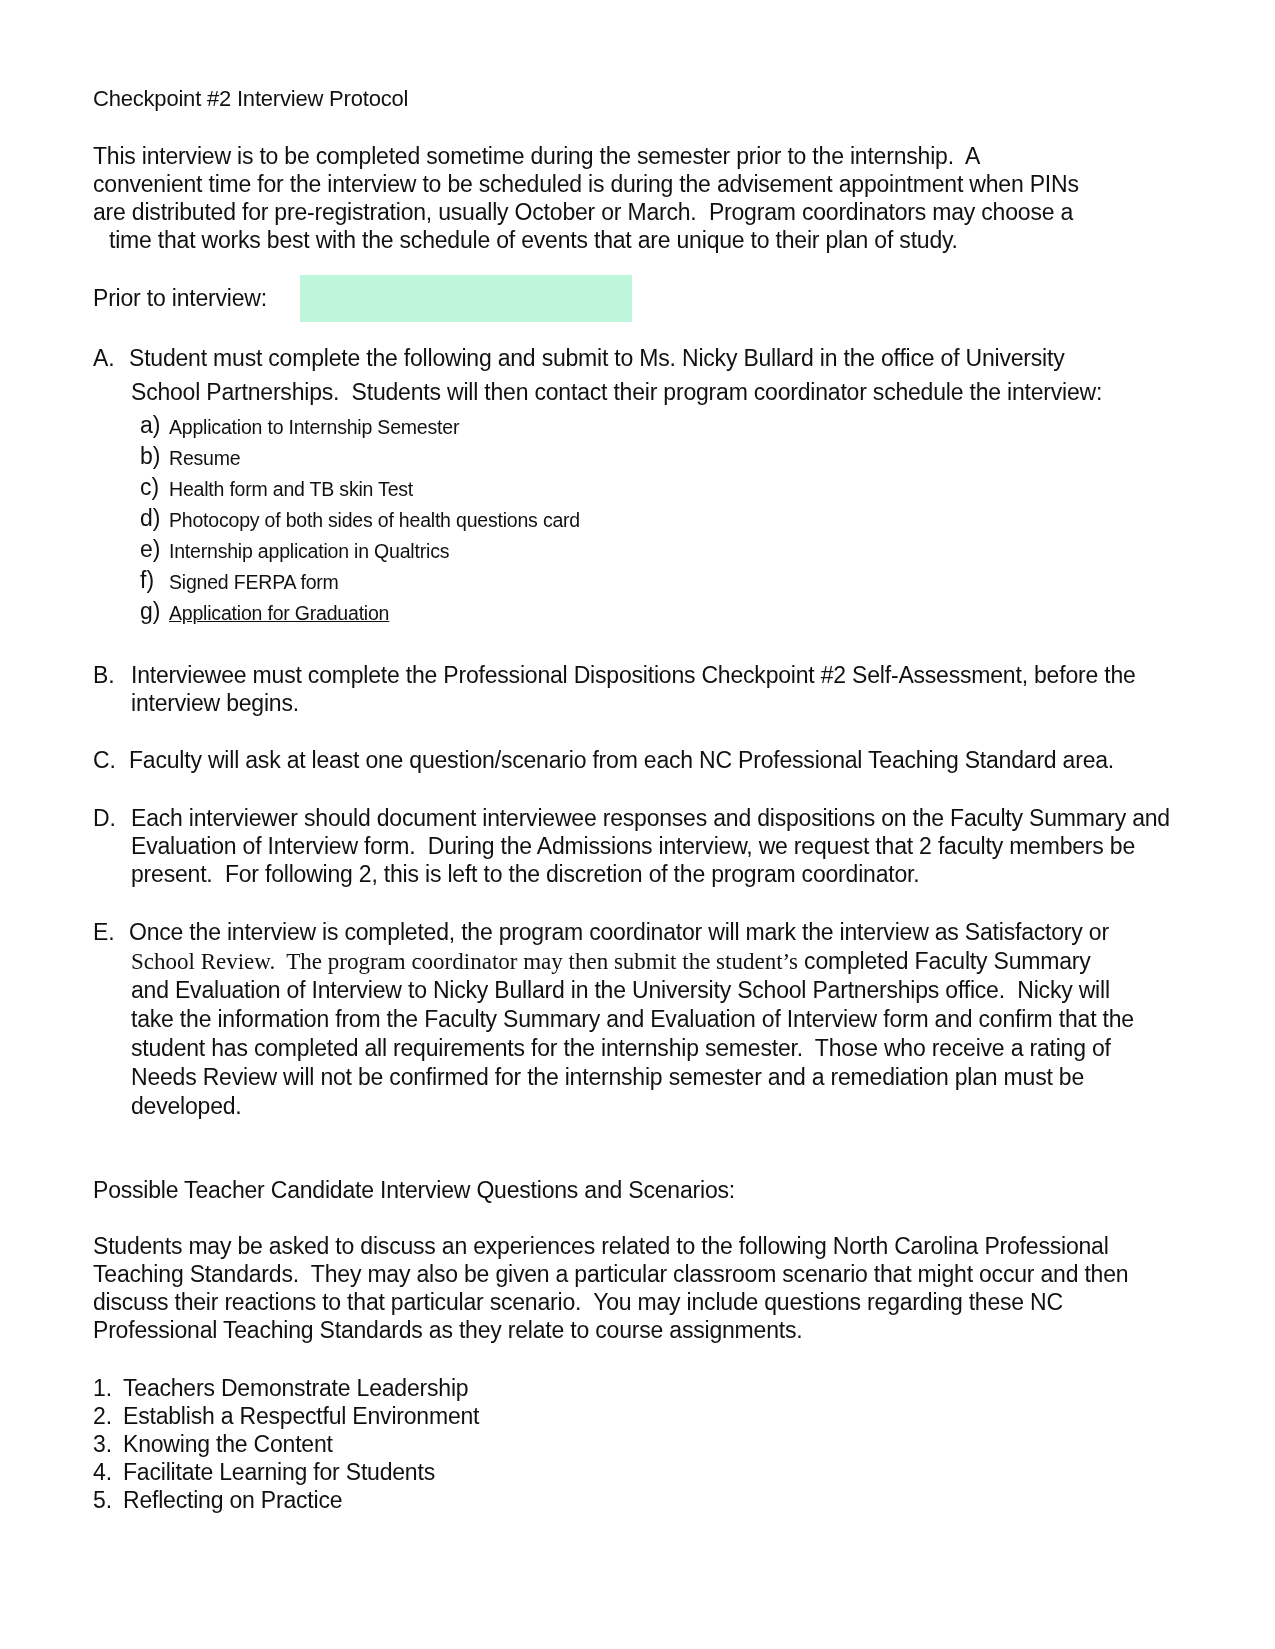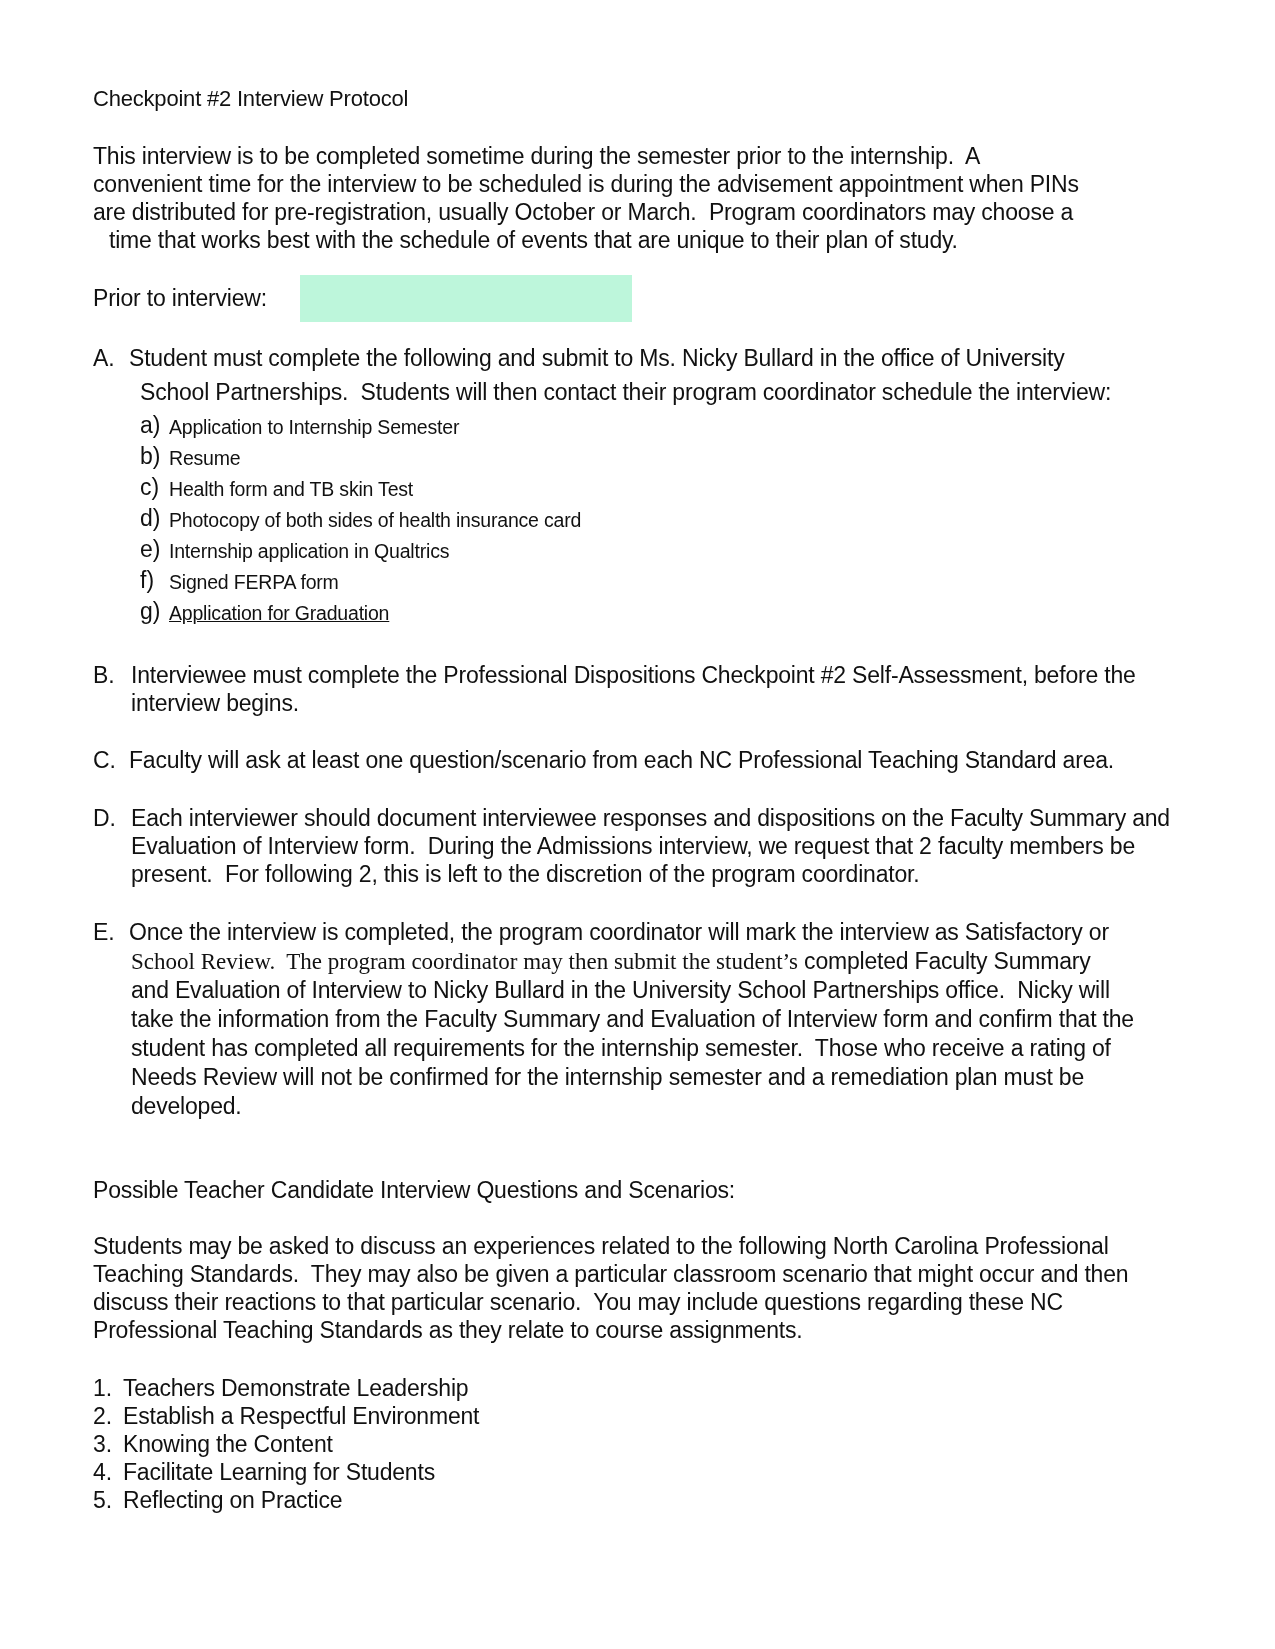--- a/index.html
+++ b/index.html
@@ -27,38 +27,38 @@
     <div class="ln" style="left:93px;top:198px;">are distributed for pre-registration, usually October or March.  Program coordinators may choose a</div>
     <div class="ln" style="left:93px;top:226px;margin-left:16px;">time that works best with the schedule of events that are unique to their plan of study.</div>
   </div>
 
   <div class="ln" style="left:93px;top:284px;">Prior to interview:</div>
   <div class="hl-box" id="hl-box" style="background: rgb(189, 246, 219);"></div>
 
   <div>
     <div class="mk" style="left:93px;top:344px;">A.</div>
     <div class="ln" style="left:129px;top:344px;">Student must complete the following and submit to Ms. Nicky Bullard in the office of University</div>
-    <div class="ln" style="left:131px;top:378px;margin-left:9px;">School Partnerships.  Students will then contact their program coordinator schedule the interview:</div>
+    <div class="ln" style="left:131px;top:378px;">School Partnerships.  Students will then contact their program coordinator schedule the interview:</div>
 
     <div>
       <div>
         <span class="sub-mk" style="left:140px;top:412px;">a)</span>
         <span class="sub-tx" style="left:169px;top:414px;">Application to Internship Semester</span>
       </div>
       <div>
         <span class="sub-mk" style="left:140px;top:443px;">b)</span>
         <span class="sub-tx" style="left:169px;top:445px;">Resume</span>
       </div>
       <div>
         <span class="sub-mk" style="left:140px;top:474px;">c)</span>
         <span class="sub-tx" style="left:169px;top:476px;">Health form and TB skin Test</span>
       </div>
       <div>
         <span class="sub-mk" style="left:140px;top:505px;">d)</span>
-        <span class="sub-tx" style="left:169px;top:507px;">Photocopy of both sides of health insurance card</span>
+        <span class="sub-tx" style="left:169px;top:507px;">Photocopy of both sides of health questions card</span>
       </div>
       <div>
         <span class="sub-mk" style="left:140px;top:536px;">e)</span>
         <span class="sub-tx" style="left:169px;top:538px;">Internship application in Qualtrics</span>
       </div>
       <div>
         <span class="sub-mk" style="left:140px;top:567px;">f)</span>
         <span class="sub-tx" style="left:169px;top:569px;">Signed FERPA form</span>
       </div>
       <div>

